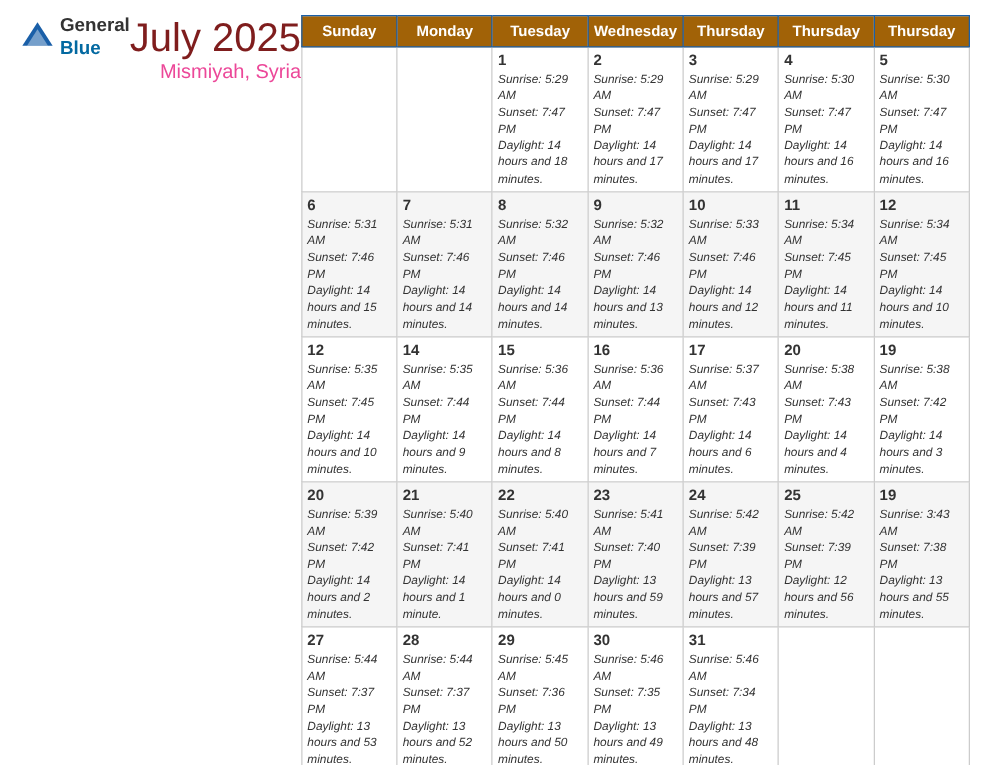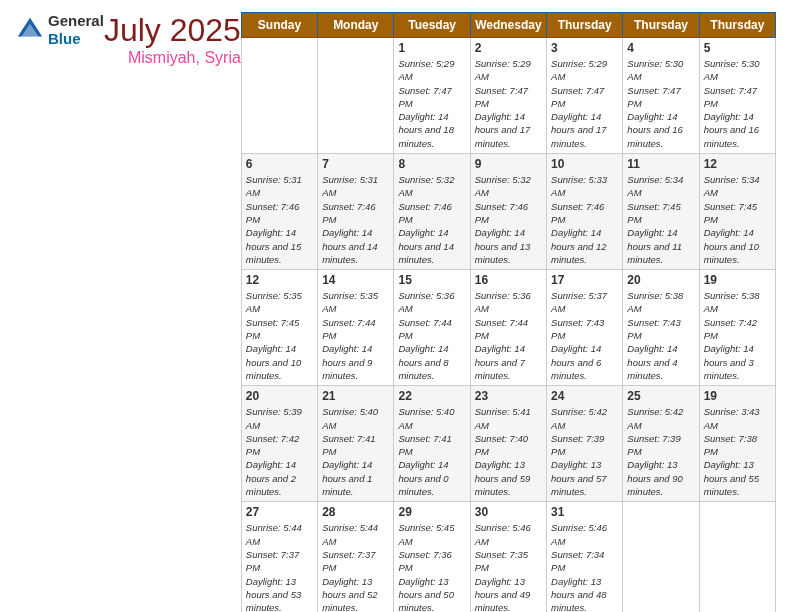--- a/index.html
+++ b/index.html
@@ -326,21 +326,21 @@
               <div>Sunrise: 5:42 AM</div>
               <div>Sunset: 7:39 PM</div>
               <div>Daylight: 13 hours and 57 minutes.</div>
             </div>
           </td>
           <td>
             <div class="day-num">25</div>
             <div class="day-info">
               <div>Sunrise: 5:42 AM</div>
               <div>Sunset: 7:39 PM</div>
-              <div>Daylight: 13 hours and 90 minutes.</div>
+              <div>Daylight: 12 hours and 56 minutes.</div>
             </div>
           </td>
           <td>
             <div class="day-num">19</div>
             <div class="day-info">
               <div>Sunrise: 3:43 AM</div>
               <div>Sunset: 7:38 PM</div>
               <div>Daylight: 13 hours and 55 minutes.</div>
             </div>
           </td>

